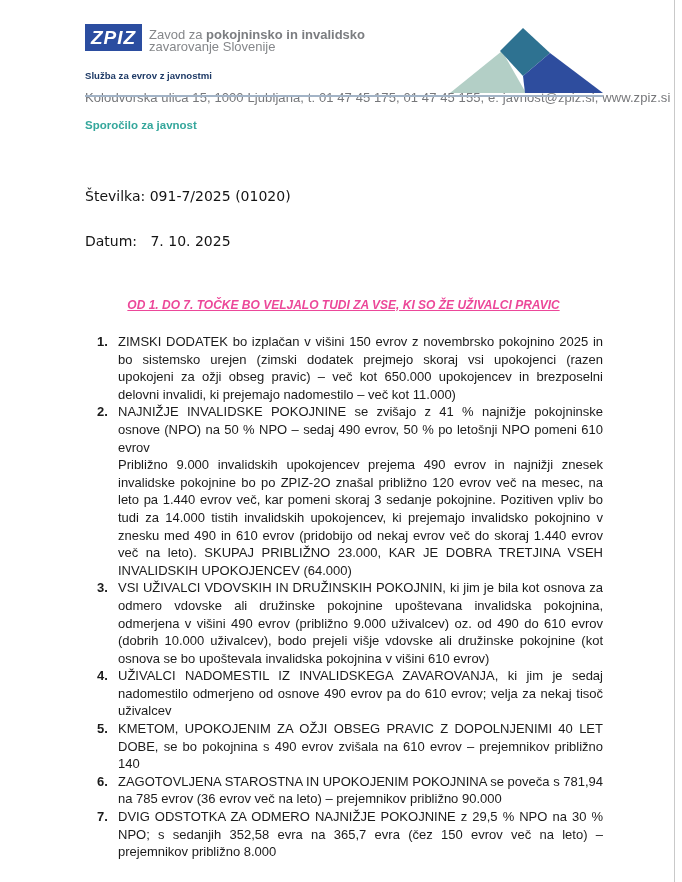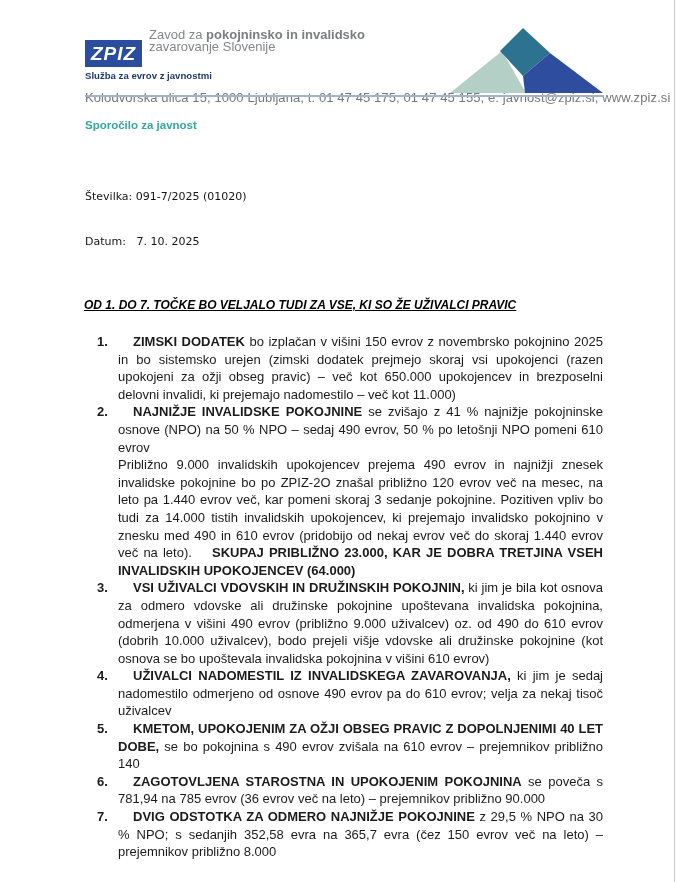--- a/index.html
+++ b/index.html
@@ -4,21 +4,21 @@
 <style>
   html,body { margin:0; padding:0; background:#f6f6f6; }
   .page {
     position:relative; width:682px; height:882px; background:#ffffff;
     font-family:"Liberation Sans", sans-serif; color:#1b1b1b; overflow:hidden;
   }
   .page-edge { position:absolute; left:674px; top:0; width:1px; height:882px; background:#c9c9c9; }
 
   
   .logo {
-    position:absolute; left:85px; top:40px; width:57px; height:27px;
+    position:absolute; left:85px; top:24px; width:57px; height:27px;
     background:#2b4da0; color:#ffffff; display:flex; align-items:center; justify-content:center;
     font-weight:bold; font-style:italic; font-size:19px; letter-spacing:1px;
   }
   .org {
     position:absolute; left:149px; top:29px; font-size:13px; line-height:11.5px; color:#85878a;
   }
   .org b { color:#7b7d80; }
   .mountain { position:absolute; left:448px; top:26px; }
   .dept {
     position:absolute; left:85px; top:70px; font-size:9.6px; font-weight:bold; color:#1e3a66;
@@ -27,44 +27,44 @@
     position:absolute; left:85px; top:90px; font-size:13px; color:#76777a; letter-spacing:0.1px;
   }
   .rule { position:absolute; left:85px; top:95px; width:518px; height:2px; background:#a3b4c7; }
 
   
   .doc-type {
     position:absolute; left:85px; top:119px; font-size:11.5px; font-weight:bold; color:#35a79c;
   }
   .meta {
     position:absolute; left:85px; top:159px;
-    font-family:"DejaVu Sans", sans-serif; font-size:11px; line-height:15px;
+    font-family:"DejaVu Sans", sans-serif; font-size:14px; line-height:15px;
     white-space:pre; color:#141414;
   }
 
   
   .title {
     position:absolute; left:84px; top:229px; width:519px; text-align:center;
     font-size:14px; font-weight:bold; line-height:25px; color:#2d4a8e; white-space:nowrap;
   }
   .subtitle {
-    position:absolute; left:84px; top:298px; width:519px; 
-    font-size:12px; font-weight:bold; font-style:italic; color:#000000;
+    position:absolute; left:84px; top:298px; width:519px; text-align:center;
+    font-size:12px; font-weight:bold; font-style:italic; color:#ec4899;
     text-decoration:underline; white-space:nowrap;
   }
 
   
   .content {
     position:absolute; left:84px; top:333px; width:519px;
     font-size:13px; line-height:17.6px;
   }
   .li { display:flex; padding-left:13px; }
   .num { flex:0 0 21px; font-weight:bold; }
   .txt { flex:1 1 auto; text-align:justify; }
-  .txt b { font-weight:bold;margin-left:15px; }
+  .txt b { font-weight:normal; }
 </style>
 </head>
 <body>
 
 <div class="page">
   <div class="page-edge"></div>
 
   <div class="logo">
     <span>ZPIZ</span>
   </div>

